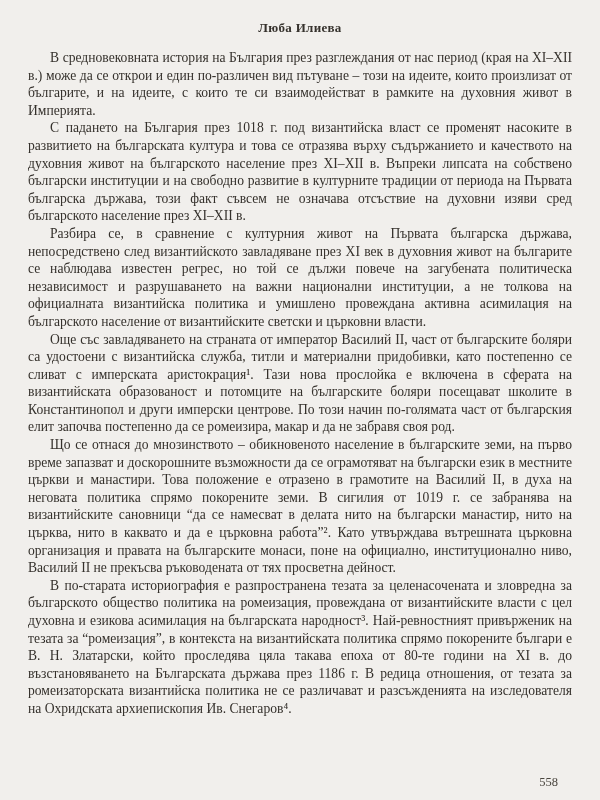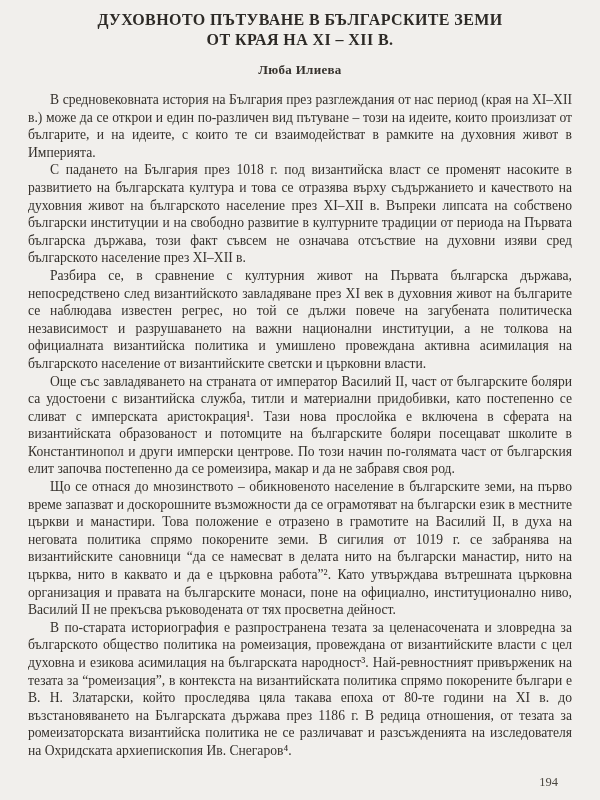--- a/index.html
+++ b/index.html
@@ -54,31 +54,27 @@
       bottom: 10px;
       font-size: 12.5px;
       color: #4a463f;
     }
   </style>
 </head>
 <body>
 
 <div class="page">
 
-  <h1 class="title">
-    <span>ДУХОВНОТО ПЪТУВАНЕ В БЪЛГАРСКИТЕ ЗЕМИ</span><br>
-    <span>ОТ КРАЯ НА XI – XII В.</span>
-  </h1>
 
   <div class="author">Люба Илиева</div>
 
   <div class="body-text">
     <p>В средновековната история на България през разглеждания от нас период (края на XI–XII в.) може да се открои и един по-различен вид пътуване – този на идеите, които произлизат от българите, и на идеите, с които те си взаимодействат в рамките на духовния живот в Империята.</p>
     <p>С падането на България през 1018 г. под византийска власт се променят насоките в развитието на българската култура и това се отразява върху съдържанието и качеството на духовния живот на българското население през XI–XII в. Въпреки липсата на собствено български институции и на свободно развитие в културните традиции от периода на Първата българска държава, този факт съвсем не означава отсъствие на духовни изяви сред българското население през XI–XII в.</p>
     <p>Разбира се, в сравнение с културния живот на Първата българска държава, непосредствено след византийското завладяване през XI век в духовния живот на българите се наблюдава известен регрес, но той се дължи повече на загубената политическа независимост и разрушаването на важни национални институции, а не толкова на официалната византийска политика и умишлено провеждана активна асимилация на българското население от византийските светски и църковни власти.</p>
     <p>Още със завладяването на страната от император Василий II, част от българските боляри са удостоени с византийска служба, титли и материални придобивки, като постепенно се сливат с имперската аристокрация¹. Тази нова прослойка е включена в сферата на византийската образованост и потомците на българските боляри посещават школите в Константинопол и други имперски центрове. По този начин по-голямата част от българския елит започва постепенно да се ромеизира, макар и да не забравя своя род.</p>
     <p>Що се отнася до мнозинството – обикновеното население в българските земи, на първо време запазват и доскорошните възможности да се ограмотяват на български език в местните църкви и манастири. Това положение е отразено в грамотите на Василий II, в духа на неговата политика спрямо покорените земи. В сигилия от 1019 г. се забранява на византийските сановници “да се намесват в делата нито на български манастир, нито на църква, нито в каквато и да е църковна работа”². Като утвърждава вътрешната църковна организация и правата на българските монаси, поне на официално, институционално ниво, Василий II не прекъсва ръководената от тях просветна дейност.</p>
     <p>В по-старата историография е разпространена тезата за целенасочената и зловредна за българското общество политика на ромеизация, провеждана от византийските власти с цел духовна и езикова асимилация на българската народност³. Най-ревностният привърженик на тезата за “ромеизация”, в контекста на византийската политика спрямо покорените българи е В. Н. Златарски, който проследява цяла такава епоха от 80-те години на XI в. до възстановяването на Българската държава през 1186 г. В редица отношения, от тезата за ромеизаторската византийска политика не се различават и разсъжденията на изследователя на Охридската архиепископия Ив. Снегаров⁴.</p>
   </div>
 
-  <div class="page-number">194</div>
+  <div class="page-number">558</div>
 
 </div>
 
 </body></html>

